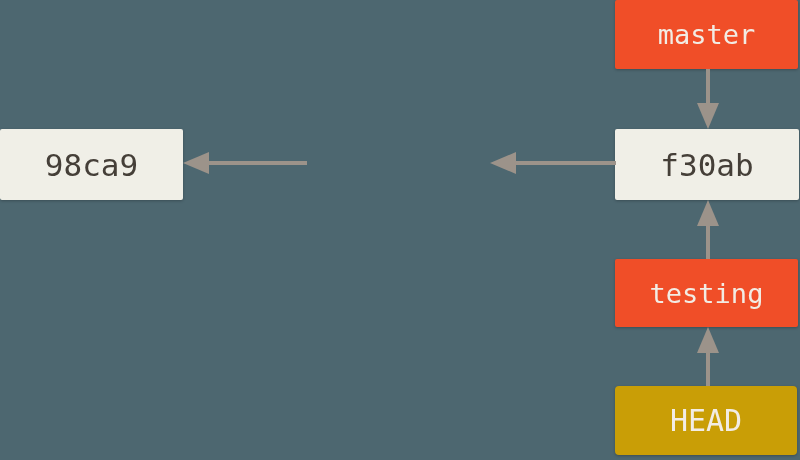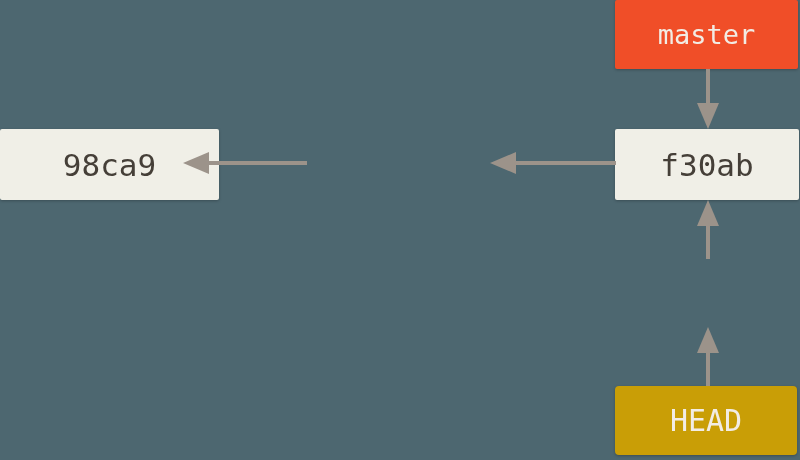--- a/index.html
+++ b/index.html
@@ -33,21 +33,21 @@
     background: var(--branch-box, #f04e28);
     color: var(--branch-text, #f2ece4);
     font-size: 27px;
   }
   .head {
     background: var(--head-box, #c99e06);
     color: var(--head-text, #f2ece4);
     font-size: 30px;
     border-radius: 4px;
   }
-  #node-98ca9  { left: 0px;   top: 129px; width: 219px; height: 71px; }
+  #node-98ca9  { left: 0px;   top: 129px; width: 183px; height: 71px; }
   #node-34ac2  { left: 307px; top: 129px; width: 183px; height: 71px; }
   #node-f30ab  { left: 615px; top: 129px; width: 184px; height: 71px; }
   #node-master { left: 615px; top: 0px;   width: 183px; height: 69px; }
   #node-testing{ left: 615px; top: 259px; width: 183px; height: 68px; }
   #node-head   { left: 615px; top: 386px; width: 182px; height: 69px; }
 
   
   .aline {
     position: absolute;
     background: var(--arrow, #9c938a);
@@ -96,20 +96,23 @@
   <div class="node commit" id="node-98ca9">
     <span>98ca9</span>
   </div>
   <div class="node commit" id="node-f30ab">
     <span>f30ab</span>
   </div>
 
   <div class="node branch" id="node-master">
     <span>master</span>
   </div>
+  <div class="node branch" id="node-testing">
+    <span>testing</span>
+  </div>
   <div class="node head" id="node-head">
     <span>HEAD</span>
   </div>
 
   <div class="aline" id="line-f30ab-34ac2"></div>
   <div class="ahead left" id="head-f30ab-34ac2"></div>
 
   <div class="aline" id="line-34ac2-98ca9"></div>
   <div class="ahead left" id="head-34ac2-98ca9"></div>
 

